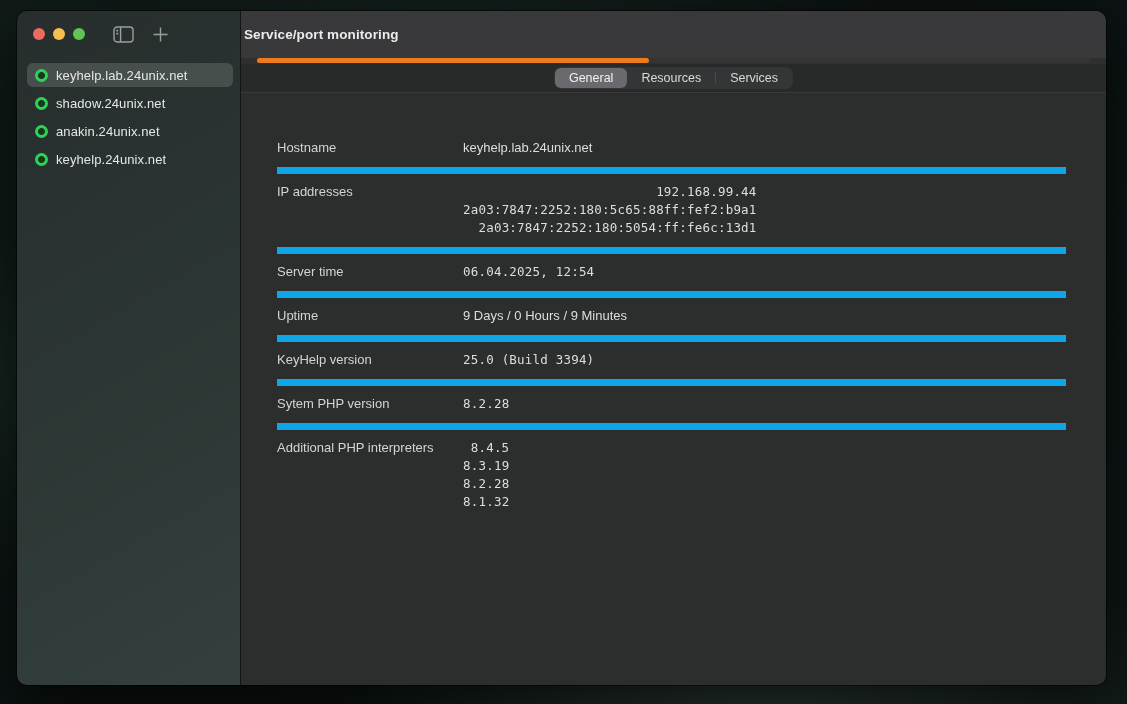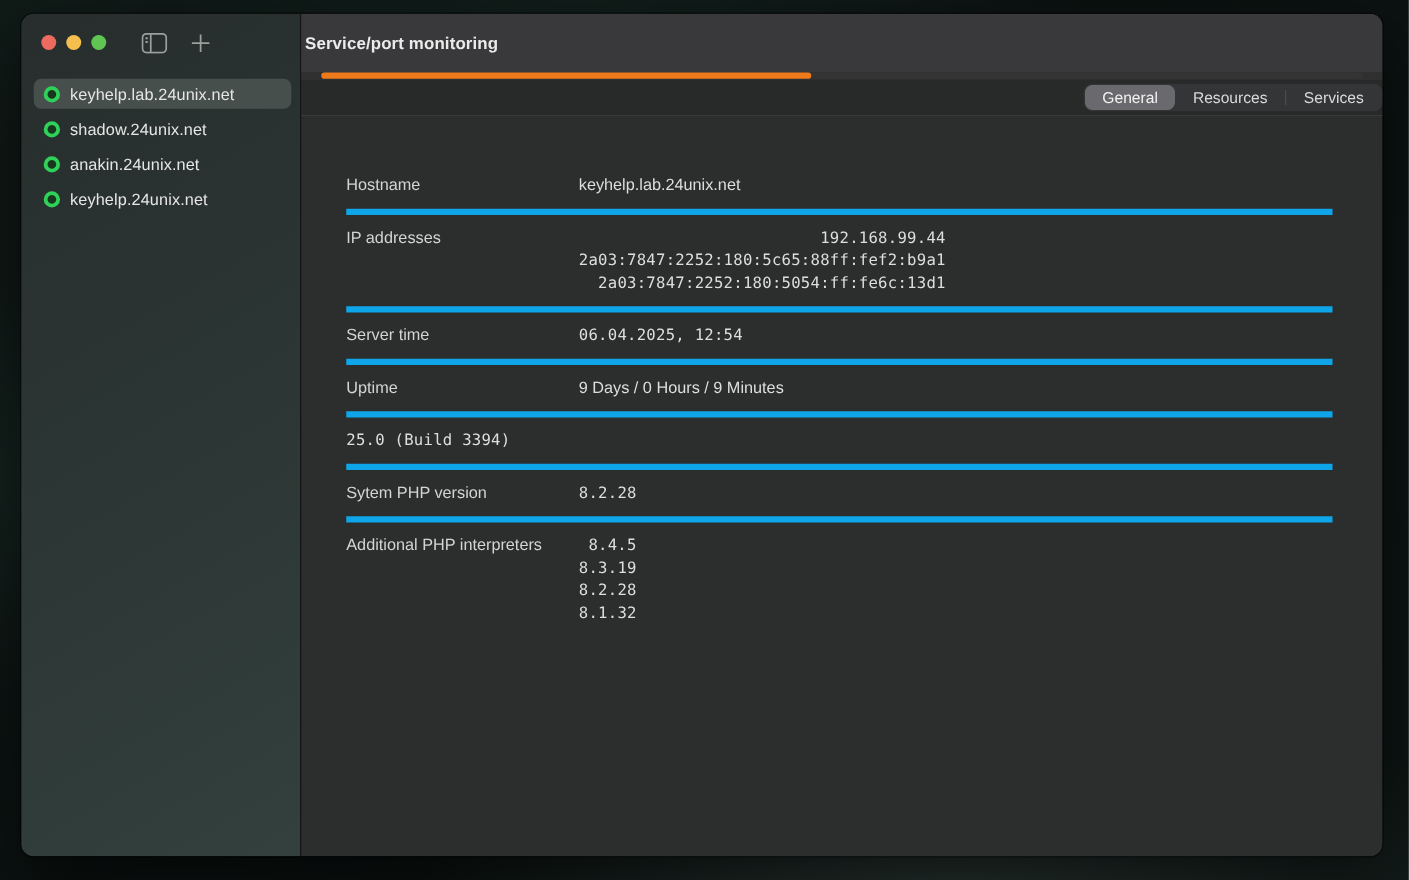--- a/index.html
+++ b/index.html
@@ -73,38 +73,38 @@
     background: #343435; border-radius: 3px;
   }
   .progress-fill {
     position: absolute; left: 0; top: 0; height: 5px; width: 47%;
     background: #ee7a1c; border-radius: 3px;
   }
 
   .tabrow {
     height: 29px; flex: 0 0 29px; background: #282929;
     border-bottom: 1px solid #3a3a3a;
-    display: flex; align-items: center; justify-content: flex-end;
+    display: flex; align-items: center; justify-content: center;
   }
   .seg-container {
     display: flex; align-items: stretch; background: #343536;
     border-radius: 7px; padding: 1px; height: 22px;
   }
   .seg {
     display: flex; align-items: center; padding: 0 14px;
     font-size: 12.5px; color: #d9d9d9; border-radius: 6px; cursor: default;
   }
   .seg.selected { background: #6a6a6e; color: #f2f2f2; }
   .seg-sep { width: 1px; background: #4b4b4d; margin: 4px 0; }
 
   .content { flex: 1; overflow: hidden; padding: 37px 40px 0 36px; }
   .info-row {
     display: flex; align-items: flex-start;
     padding: 9px 0 10px 0;
-    border-bottom: 5px solid #0ea5e9;
+    border-bottom: 7px solid #0ea5e9;
   }
   .info-row:last-child { border-bottom: none; }
   .info-label {
     flex: 0 0 186px; font-size: 13px; color: #d4d4d4; line-height: 18px;
   }
   .info-value { font-size: 13px; color: #dedede; line-height: 18px; }
   .info-value.mono {
     font-family: "DejaVu Sans Mono", "Liberation Mono", monospace;
     font-size: 12.5px; letter-spacing: 0.2px; text-align: right;
   }
@@ -210,20 +210,21 @@
   </div>
 
   <div class="info-row">
     <div class="info-label">Uptime</div>
     <div class="info-value">
             <div class="value-line">9 Days / 0 Hours / 9 Minutes</div>
           </div>
   </div>
 
   <div class="info-row">
+    <div class="info-label">KeyHelp version</div>
     <div class="info-value mono">
             <div class="value-line">25.0 (Build 3394)</div>
           </div>
   </div>
 
   <div class="info-row">
     <div class="info-label">Sytem PHP version</div>
     <div class="info-value mono">
             <div class="value-line">8.2.28</div>
           </div>

